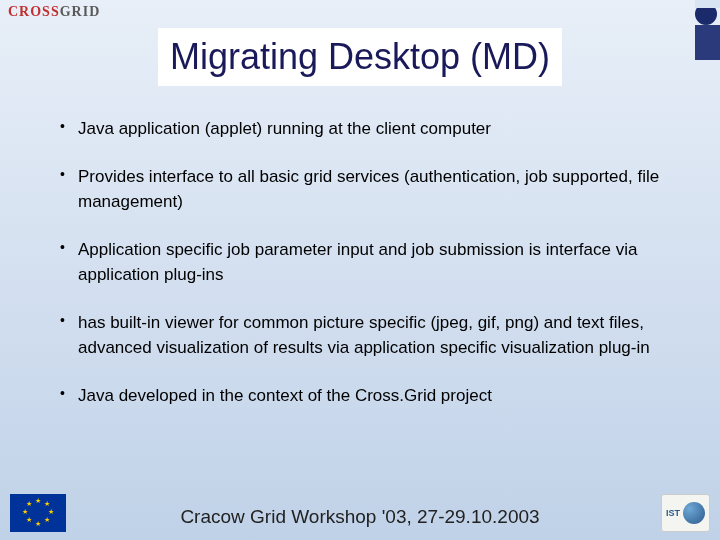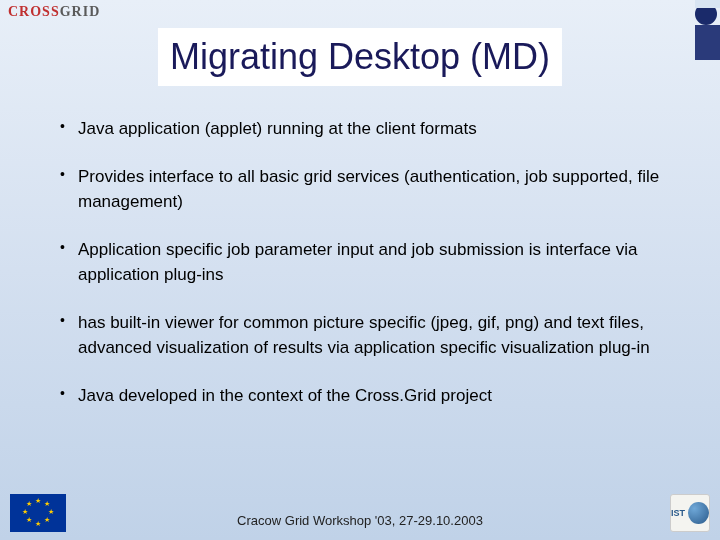--- a/index.html
+++ b/index.html
@@ -58,21 +58,21 @@
     flex: 0 0 18px;
     font-size: 14px;
   }
   .bullet .txt { flex: 1; }
   .footer {
     position: absolute;
     bottom: 12px;
     left: 0;
     width: 100%;
     text-align: center;
-    font-size: 13px;
+    font-size: 19px;
     color: #222;
   }
   .eu-flag {
     position: absolute;
     bottom: 8px;
     left: 10px;
     width: 56px;
     height: 38px;
     background: #003399;
     display: flex;
@@ -86,21 +86,21 @@
   }
   .eu-flag .star {
     position: absolute;
     color: #ffcc00;
     font-size: 7px;
   }
   .ist-logo {
     position: absolute;
     bottom: 8px;
     right: 10px;
-    width: 40px;
+    width: 49px;
     height: 38px;
     background: #f4f4f0;
     border: 1px solid #ccc;
     border-radius: 3px;
     display: flex;
     align-items: center;
     justify-content: center;
     font-size: 9px;
     font-weight: bold;
     color: #2a5a8a;
@@ -128,21 +128,21 @@
     <path d="M 35 25 L 35 60 L 60 60 L 60 25 Z" fill="#2a3a7a"></path>
     <rect x="35" y="0" width="25" height="8" fill="#d8e4f2"></rect>
   </svg>
 </div>
 
 <h1 class="title">Migrating Desktop (MD)</h1>
 
 <div class="bullets">
   <div class="bullet">
     <span class="dot">•</span>
-    <span class="txt">Java application (applet) running at the client formats</span>
+    <span class="txt">Java application (applet) running at the client computer</span>
   </div>
   <div class="bullet">
     <span class="dot">•</span>
     <span class="txt">Provides interface to all basic grid services (authentication, job supported, file management)</span>
   </div>
   <div class="bullet">
     <span class="dot">•</span>
     <span class="txt">Application specific job parameter input and job submission is interface via application plug-ins</span>
   </div>
   <div class="bullet">

